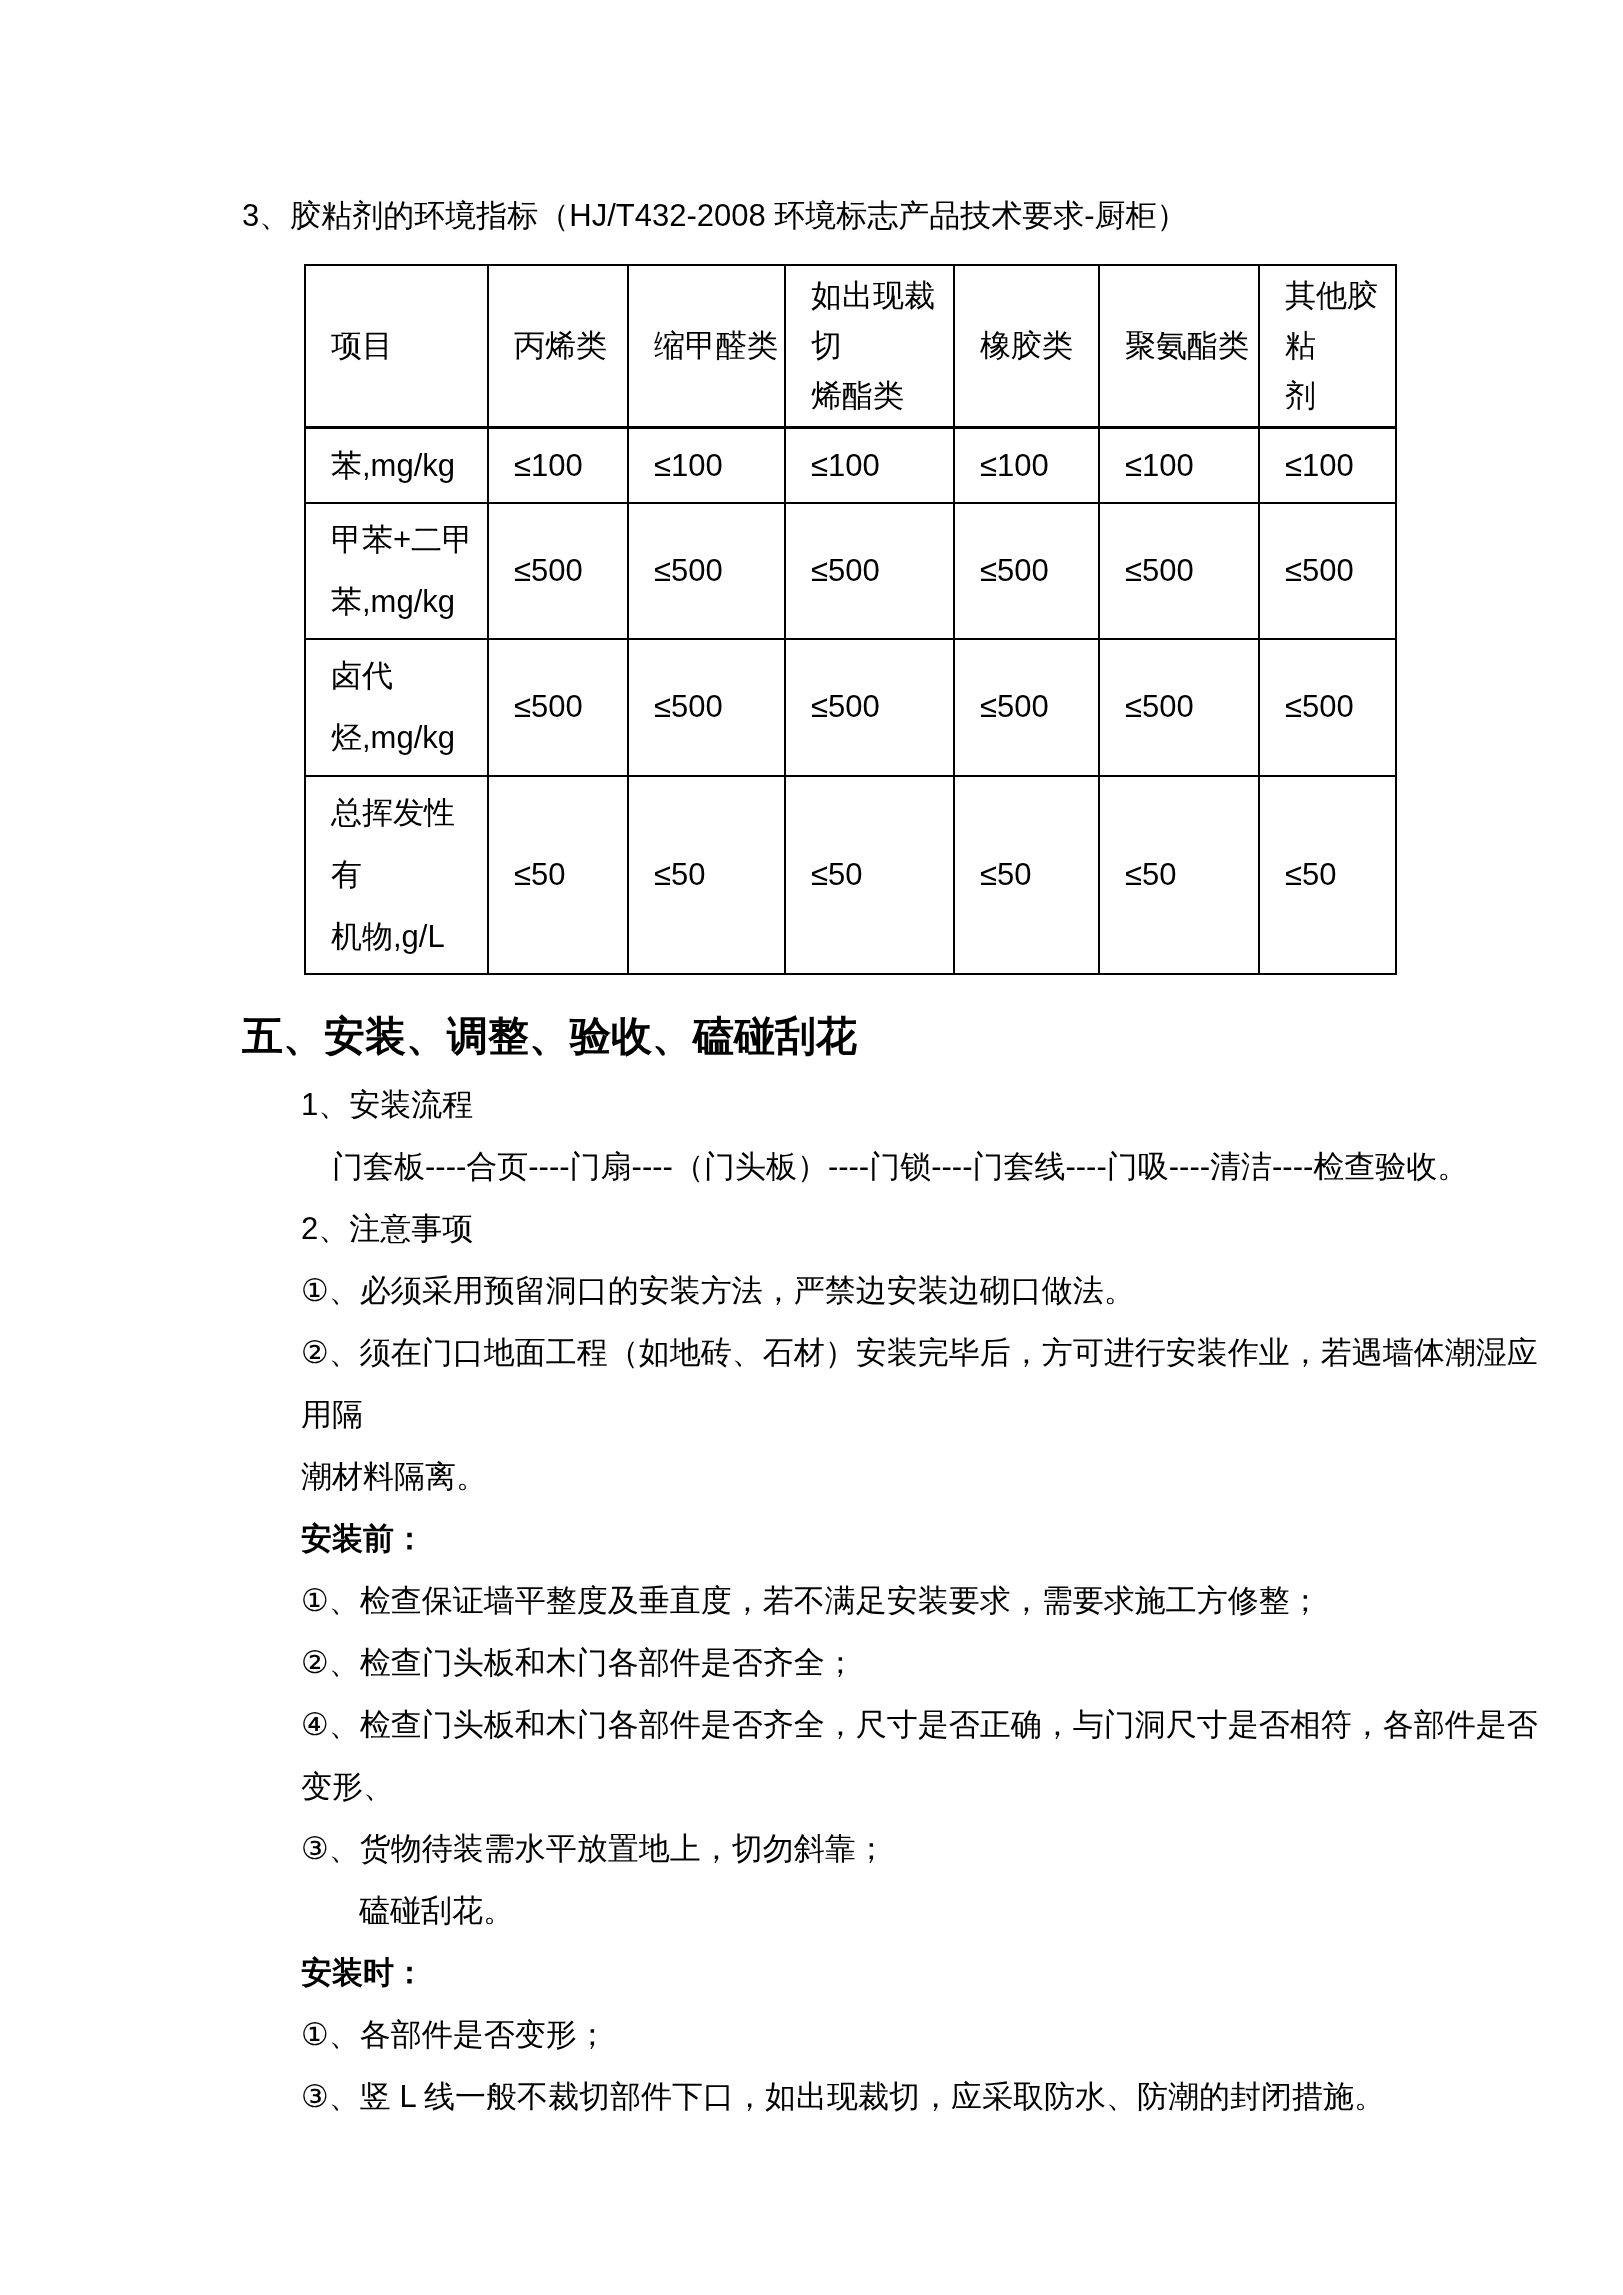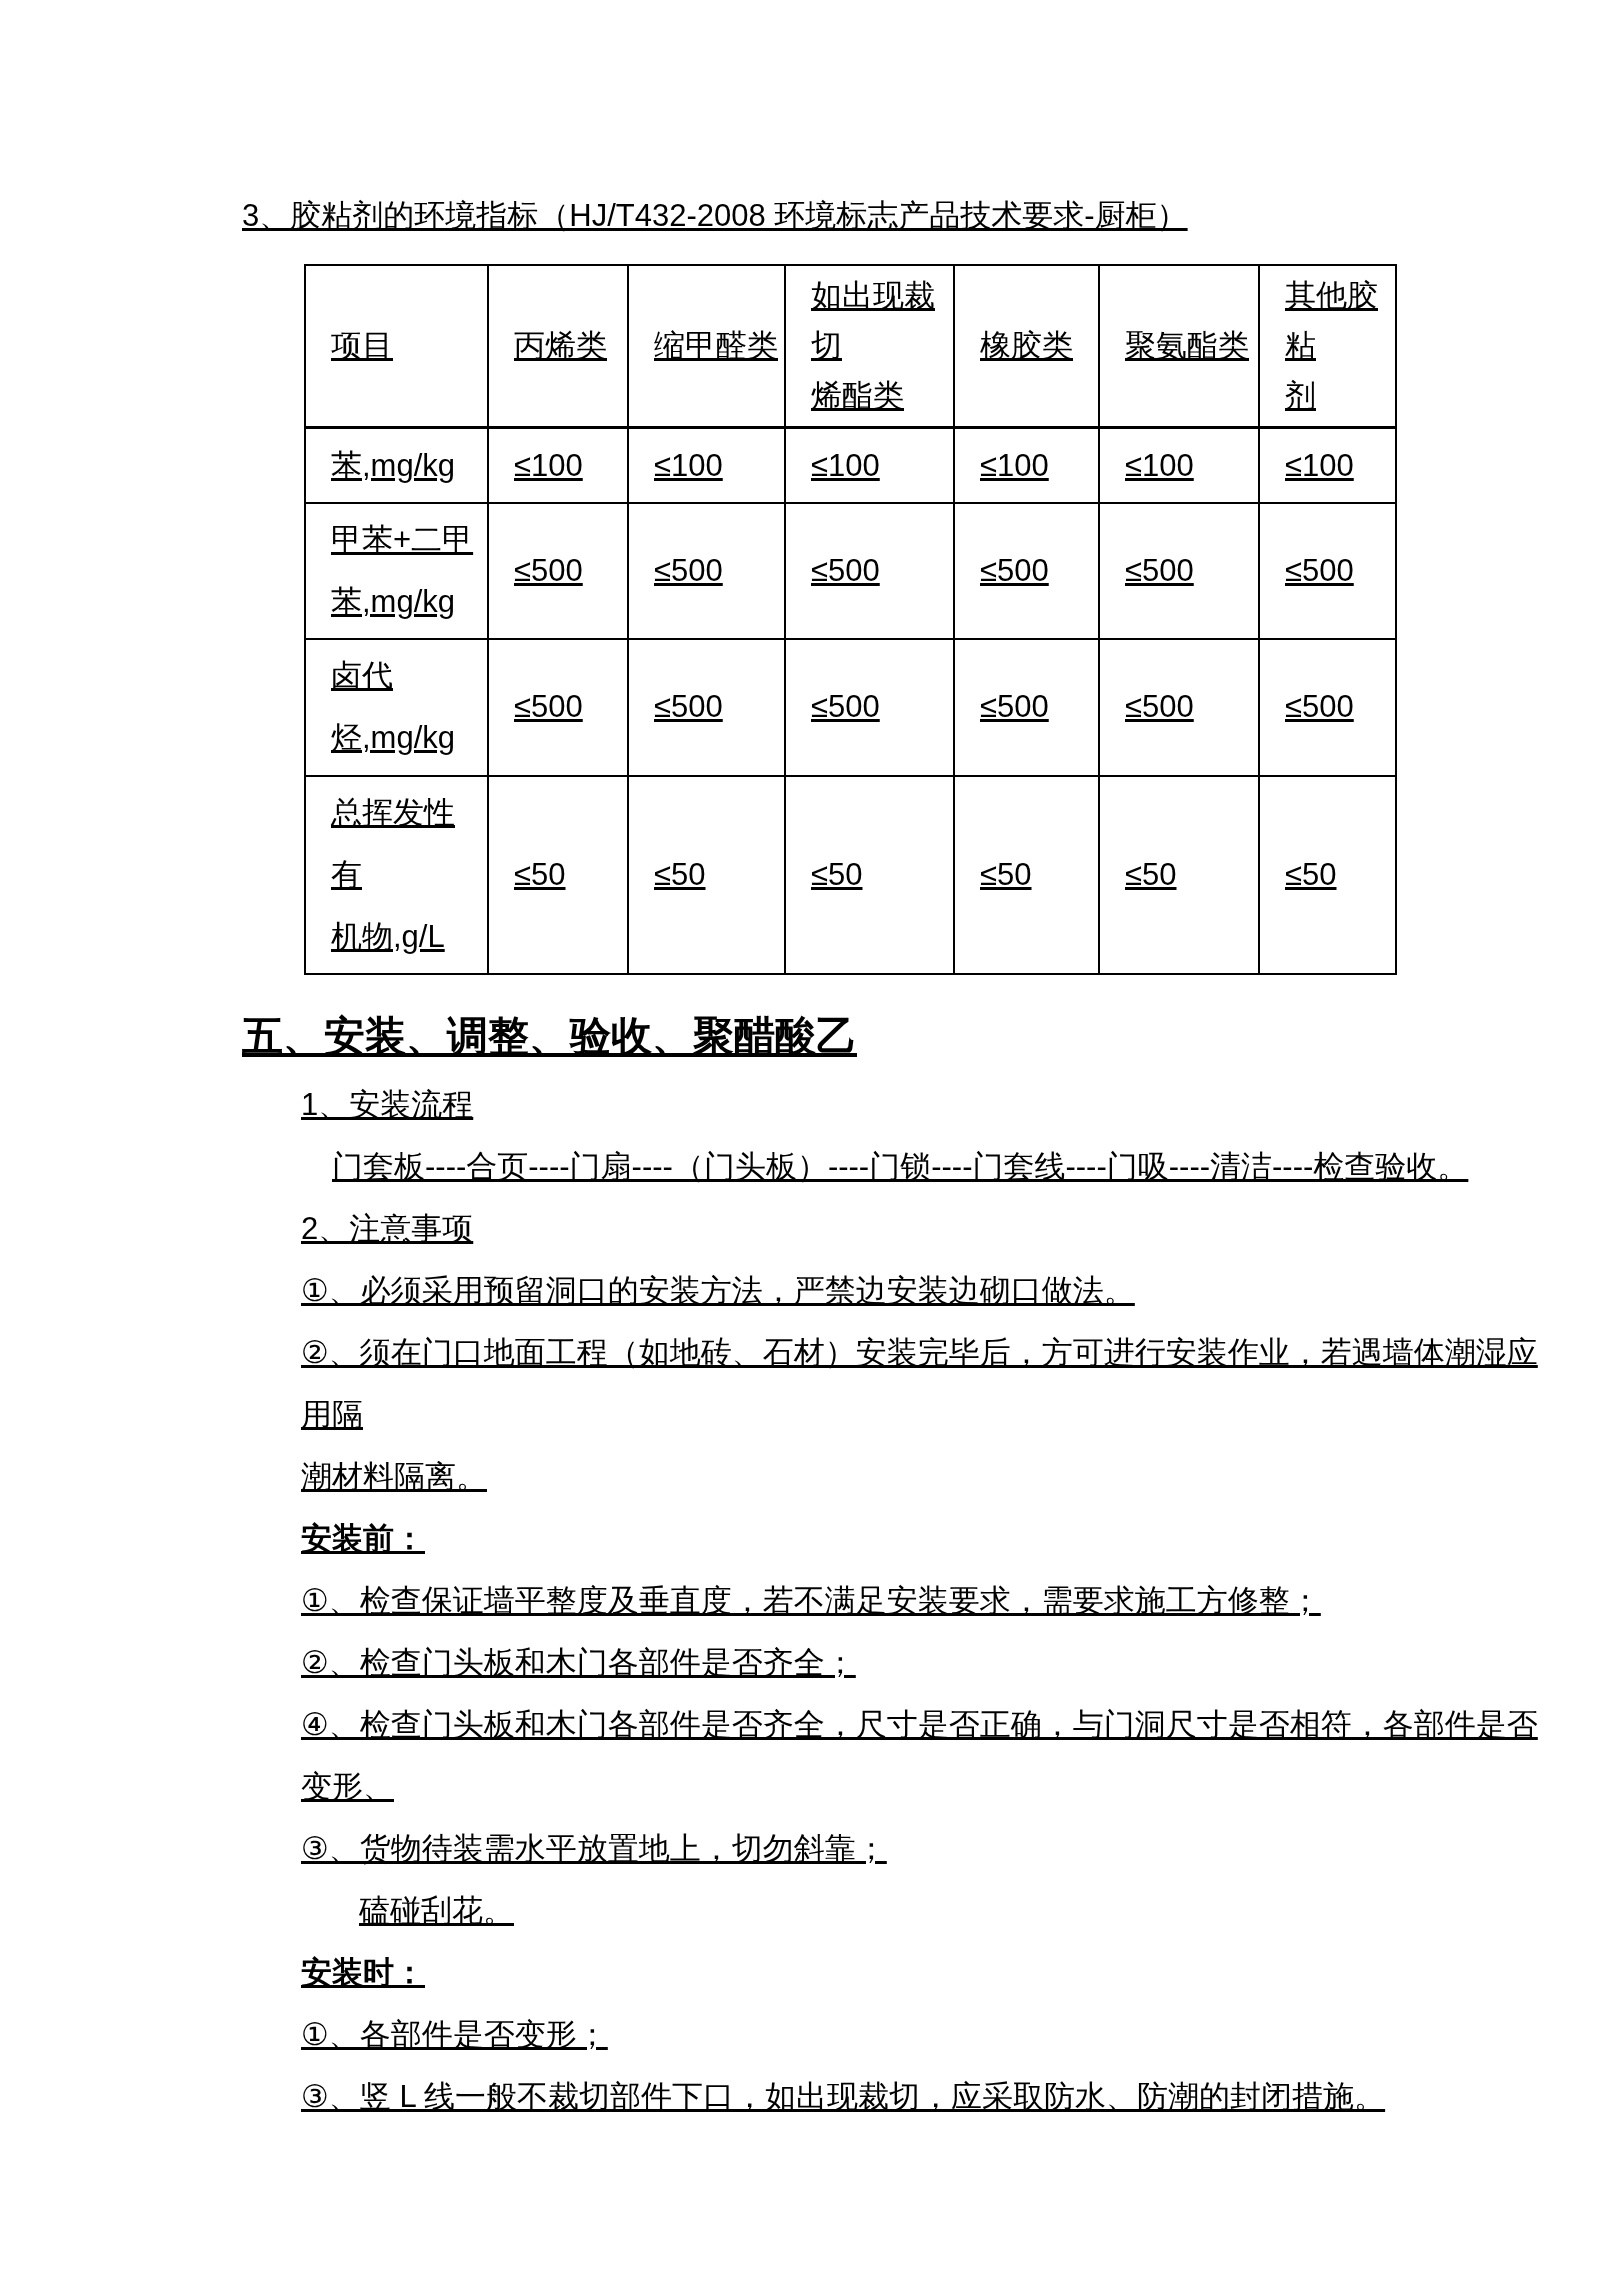--- a/index.html
+++ b/index.html
@@ -12,21 +12,20 @@
     height: 2295px;
     color: #000000;
     font-family: "Liberation Sans", "DejaVu Sans", sans-serif;
     box-sizing: border-box;
   }
   .page {
     box-sizing: border-box;
     width: 1326px;
     height: 2295px;
     padding: 196px 98px 0 242px;
-    text-decoration: underline;
   }
   .sec3-heading {
     font-size: 31px;
     line-height: 39px;
     margin: 0 0 29px 0;
     font-weight: normal;
   }
   table.env-table {
     border-collapse: collapse;
     table-layout: fixed;
@@ -141,21 +140,21 @@
         <td>≤50</td>
         <td>≤50</td>
         <td>≤50</td>
         <td>≤50</td>
         <td>≤50</td>
         <td>≤50</td>
       </tr>
     </tbody>
   </table>
 
-  <div class="sec5-heading">五、安装、调整、验收、聚醋酸乙</div>
+  <div class="sec5-heading">五、安装、调整、验收、磕碰刮花</div>
 
   <div class="body-text">
     <div class="line">1、安装流程</div>
     <div class="line flow-line">门套板----合页----门扇----（门头板）----门锁----门套线----门吸----清洁----检查验收。</div>
     <div class="line">2、注意事项</div>
     <div class="line">①、必须采用预留洞口的安装方法，严禁边安装边砌口做法。</div>
     <div class="line">②、须在门口地面工程（如地砖、石材）安装完毕后，方可进行安装作业，若遇墙体潮湿应用隔</div>
     <div class="line">潮材料隔离。</div>
     <div class="line subhead">安装前：</div>
     <div class="line">①、检查保证墙平整度及垂直度，若不满足安装要求，需要求施工方修整；</div>

